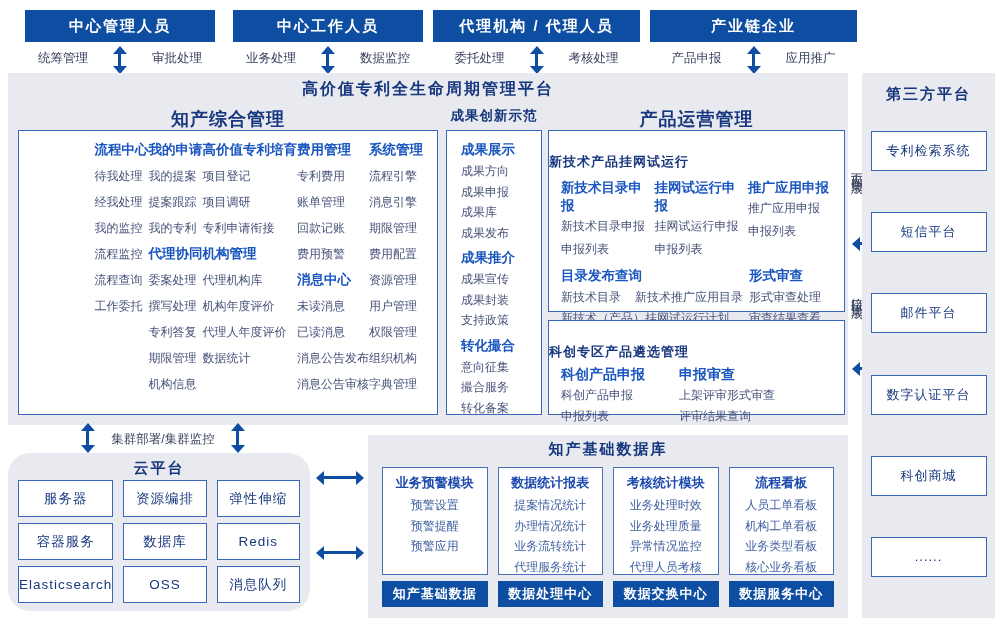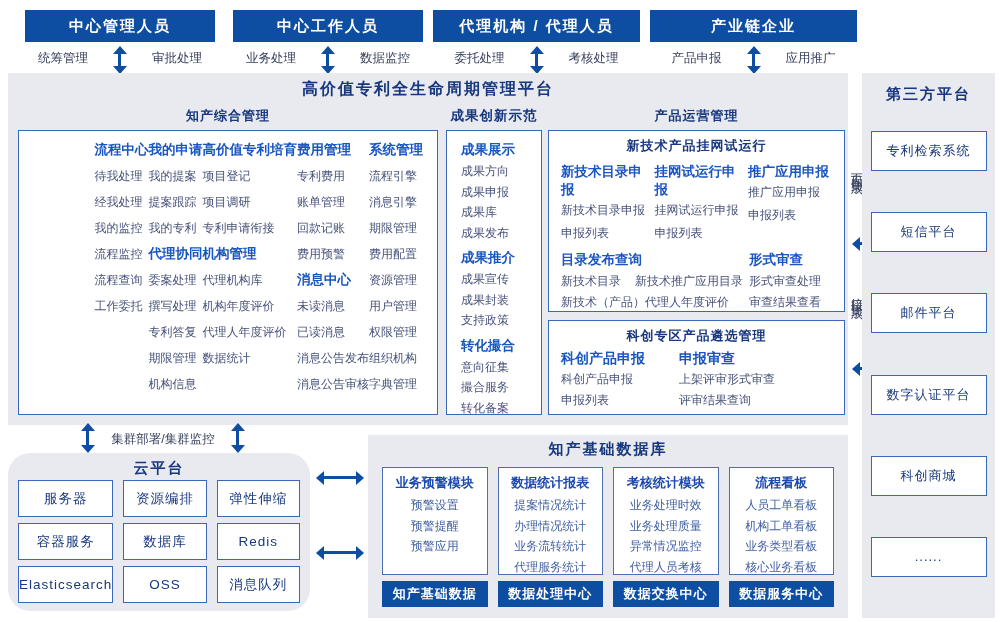--- a/index.html
+++ b/index.html
@@ -27,37 +27,37 @@
   .varrow::before{top:-8px;border-bottom:8px solid var(--blue);border-top:none;}
   .varrow::after{bottom:-8px;border-top:8px solid var(--blue);border-bottom:none;}
   .harrow{position:absolute;height:3px;background:var(--blue);}
   .harrow::before,.harrow::after{content:"";position:absolute;top:50%;transform:translateY(-50%);
     border:7px solid transparent;}
   .harrow::before{left:-8px;border-right:8px solid var(--blue);border-left:none;}
   .harrow::after{right:-8px;border-left:8px solid var(--blue);border-right:none;}
 
   
   .panel{position:absolute;background:var(--panel);}
-  .sec-label{position:absolute;text-align:center;font-weight:bold;font-size:13px;color:var(--navy);letter-spacing:1px;}
+  .sec-label{position:absolute;text-align:center;font-weight:bold;font-size:18px;color:var(--navy);letter-spacing:1px;}
   .wbox{position:absolute;background:#fff;border:1.5px solid var(--bord);}
   .platform-title{position:absolute;left:0;top:6px;width:100%;text-align:center;font-weight:bold;
     font-size:16px;color:var(--navy);letter-spacing:2px;}
 
   .ghead{font-weight:bold;font-size:13.5px;color:var(--accent);line-height:26px;white-space:nowrap;}
   .item{font-size:12px;color:var(--itemc);line-height:26px;white-space:nowrap;}
 
   
   .ip-box{display:flex;justify-content:flex-end;padding:6px 14px;}
   
   .innov{padding:4px 0 0 14px;}
   .innov .ghead{line-height:23px;margin-top:3px;}
   .innov .item{line-height:20.5px;}
 
   
-  .ops-title{text-align:center;font-weight:bold;font-size:13px;color:var(--navy);margin-top:6px;letter-spacing:1px;}
+  .ops-title{font-weight:bold;font-size:13px;color:var(--navy);margin-top:22px;letter-spacing:1px;}
   .ops-row{display:flex;padding:4px 12px 0 12px;}
   .ops-col .ghead{line-height:18px;white-space:normal;padding-top:4px;}
   .ops-col .item{line-height:23px;}
   .ops-col1{width:100px;}
   .ops-col2{width:100px;}
   .ops-col3{width:90px;}
   .cat-col{width:188px;}
   .cat-col .ghead{line-height:22px;}
   .cat-col .list{display:flex;flex-wrap:wrap;column-gap:14px;}
   .cat-col .item{line-height:21px;}
@@ -254,21 +254,21 @@
               <div class="item">申报列表</div>
             </div>
         </div>
       </div>
       <div class="ops-row">
         <div class="cat-col">
           <div class="ghead">目录发布查询</div>
           <div class="list">
               <div class="item">新技术目录</div>
               <div class="item">新技术推广应用目录</div>
-              <div class="item">新技术（产品）代理人年度评价</div>
+              <div class="item">新技术（产品）挂网试运行计划</div>
             </div>
         </div>
         <div class="rev-col">
           <div class="ghead">形式审查</div>
           <div>
               <div class="item">形式审查处理</div>
               <div class="item">审查结果查看</div>
             </div>
         </div>
       </div>

